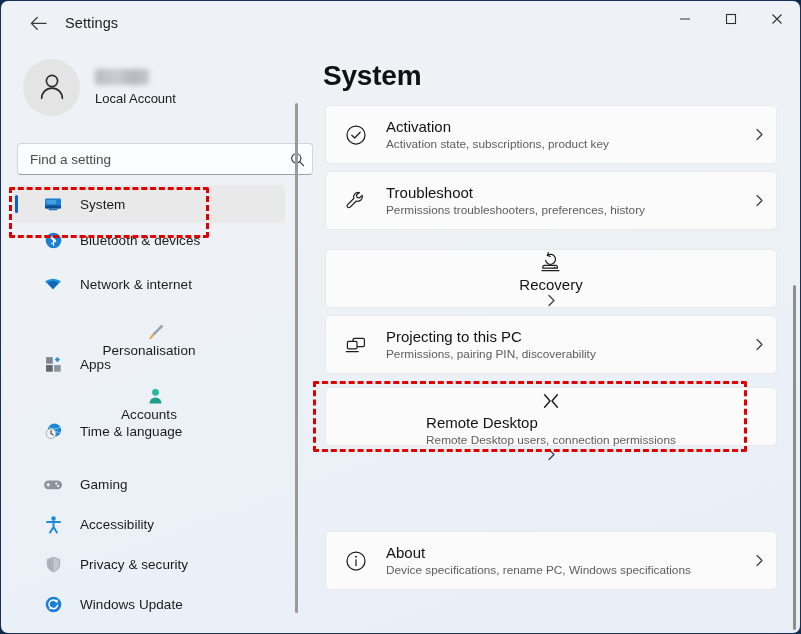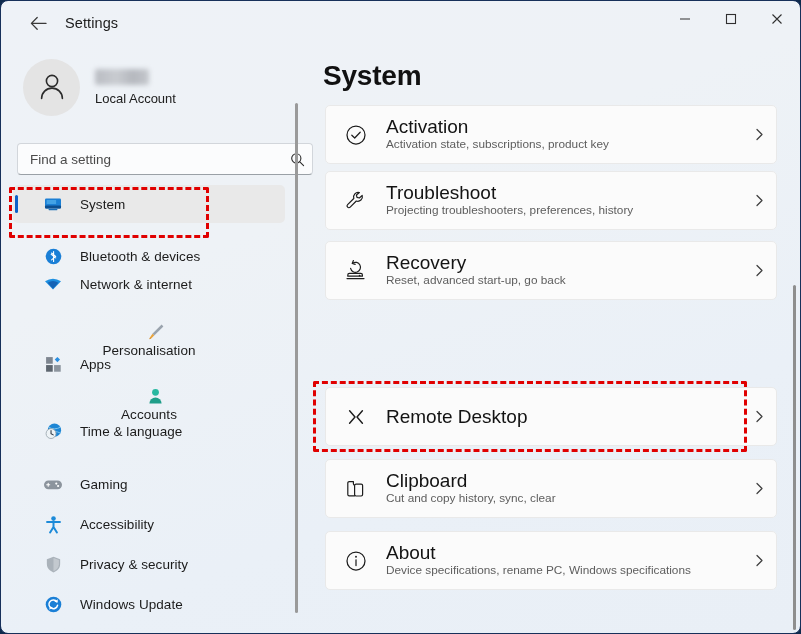--- a/index.html
+++ b/index.html
@@ -199,21 +199,21 @@
   .card-ic {
     width: 26px; height: 26px;
     margin-left: 17px;
     margin-right: 17px;
     display: flex; align-items: center; justify-content: center;
     flex: none;
     color: #1d1d1d;
   }
   .card-text { flex: 1; }
   .card-title {
-    font-size: 19px;
+    font-size: 15px;
     color: #131313;
     line-height: 17px;
   }
   .card-sub {
     font-size: 11.8px;
     color: #5d5d5d;
     line-height: 16px;
     margin-top: 1px;
   }
   .card-chev {
@@ -313,21 +313,21 @@
           <svg width="20" height="20" viewBox="0 0 20 20">
             <rect x="2" y="4.5" width="16" height="10" rx="1.2" fill="#1b7fd4"></rect>
             <rect x="2" y="11.4" width="16" height="3.1" rx="1" fill="#0d4e8f"></rect>
             <rect x="3.6" y="6" width="9.5" height="4" fill="#4aa8e8" opacity=".85"></rect>
             <rect x="5.5" y="15" width="9" height="1.2" rx=".6" fill="#1b6fb8"></rect>
           </svg>
         </div>
         <div class="nav-lbl">System</div>
       </div>
 
-      <div class="navitem" style="top:52px;">
+      <div class="navitem" style="top:36px;">
         <div class="nav-ic">
           <svg width="19" height="19" viewBox="0 0 20 20">
             <circle cx="10" cy="10" r="8.2" fill="#1a7fd6"></circle>
             <path d="M8 6.3 L12.3 9.9 L8 13.6 M10.1 4.8 V15.2 M7.6 7.8 L12.3 11.5" fill="none" stroke="#fff" stroke-width="1.15" stroke-linecap="round" stroke-linejoin="round"></path>
           </svg>
         </div>
         <div class="nav-lbl">Bluetooth &amp; devices</div>
       </div>
 
       <div class="navitem" style="top:80px;">
@@ -456,85 +456,86 @@
     </div>
 
     <div class="card" style="top:126px;">
       <div class="card-ic">
         <svg width="24" height="24" viewBox="0 0 24 24">
           <path d="M15.4 3.6 a4.6 4.6 0 0 0 -5.6 5.9 L3.6 15.6 a1.8 1.8 0 0 0 2.6 2.6 L12.3 12 a4.6 4.6 0 0 0 5.9 -5.6 L15.4 9 L13 8.4 L12.4 6 Z" fill="none" stroke="#1d1d1d" stroke-width="1.2" stroke-linejoin="round"></path>
         </svg>
       </div>
       <div class="card-text">
         <div class="card-title">Troubleshoot</div>
-        <div class="card-sub">Projecting troubleshooters, preferences, history</div>
+        <div class="card-sub">Permissions troubleshooters, preferences, history</div>
       </div>
       <div class="card-chev">
         <svg width="13" height="13" viewBox="0 0 13 13">
             <path d="M4 1.5 L9 6.5 L4 11.5" fill="none" stroke="#404040" stroke-width="1.25" stroke-linecap="round" stroke-linejoin="round"></path>
           </svg>
       </div>
     </div>
 
-    <div class="card" style="top:196px;">
+    <div class="card" style="top:204px;flex-direction:column;">
       <div class="card-ic">
         <svg width="24" height="24" viewBox="0 0 24 24">
           <path d="M8.6 4.2 A5 5 0 1 1 6.6 9.4" fill="none" stroke="#1d1d1d" stroke-width="1.2" stroke-linecap="round"></path>
           <path d="M9.4 1.6 L8.2 4.5 L11.2 5.4" fill="none" stroke="#1d1d1d" stroke-width="1.2" stroke-linecap="round" stroke-linejoin="round"></path>
           <path d="M5.4 14.4 H16.8 a1.6 1.6 0 0 1 1.6 1.6 v1.2 H3.8 v-1.2 a1.6 1.6 0 0 1 1.6 -1.6 Z" fill="none" stroke="#1d1d1d" stroke-width="1.2" stroke-linejoin="round"></path>
           <path d="M3 19.6 H20" stroke="#1d1d1d" stroke-width="1.2" stroke-linecap="round"></path>
           <circle cx="15.6" cy="16.6" r=".85" fill="#1d1d1d"></circle>
         </svg>
       </div>
       <div class="card-text">
         <div class="card-title">Recovery</div>
-        <div class="card-sub">Reset, advanced start-up, go back</div>
       </div>
       <div class="card-chev">
         <svg width="13" height="13" viewBox="0 0 13 13">
             <path d="M4 1.5 L9 6.5 L4 11.5" fill="none" stroke="#404040" stroke-width="1.25" stroke-linecap="round" stroke-linejoin="round"></path>
           </svg>
       </div>
     </div>
 
-
-    <div class="card" style="top:342px;">
+    <div class="card" style="top:270px;">
+      <div class="card-ic">
+        <svg width="24" height="24" viewBox="0 0 24 24">
+          <rect x="9" y="5.4" width="11.4" height="8.2" rx="1.3" fill="none" stroke="#1d1d1d" stroke-width="1.2"></rect>
+          <rect x="3.4" y="8.4" width="9.6" height="7.4" rx="1.3" fill="#fbfbfb" stroke="#1d1d1d" stroke-width="1.2"></rect>
+          <path d="M2.2 18.6 H14.2" stroke="#1d1d1d" stroke-width="1.2" stroke-linecap="round"></path>
+        </svg>
+      </div>
+      <div class="card-text">
+        <div class="card-title">Projecting to this PC</div>
+        <div class="card-sub">Permissions, pairing PIN, discoverability</div>
+      </div>
+      <div class="card-chev">
+        <svg width="13" height="13" viewBox="0 0 13 13">
+            <path d="M4 1.5 L9 6.5 L4 11.5" fill="none" stroke="#404040" stroke-width="1.25" stroke-linecap="round" stroke-linejoin="round"></path>
+          </svg>
+      </div>
+    </div>
+
+    <div class="card" style="top:342px;flex-direction:column;">
       <div class="card-ic">
         <svg width="24" height="24" viewBox="0 0 24 24">
           <path d="M5.6 5.8 L11 12 L5.6 18.2" fill="none" stroke="#1d1d1d" stroke-width="1.45" stroke-linecap="round" stroke-linejoin="round"></path>
           <path d="M18.4 5.8 L13 12 L18.4 18.2" fill="none" stroke="#1d1d1d" stroke-width="1.45" stroke-linecap="round" stroke-linejoin="round"></path>
         </svg>
       </div>
       <div class="card-text">
         <div class="card-title">Remote Desktop</div>
+        <div class="card-sub">Remote Desktop users, connection permissions</div>
       </div>
       <div class="card-chev">
         <svg width="13" height="13" viewBox="0 0 13 13">
             <path d="M4 1.5 L9 6.5 L4 11.5" fill="none" stroke="#404040" stroke-width="1.25" stroke-linecap="round" stroke-linejoin="round"></path>
           </svg>
       </div>
     </div>
 
-    <div class="card" style="top:414px;">
-      <div class="card-ic">
-        <svg width="24" height="24" viewBox="0 0 24 24">
-          <path d="M5.2 4.6 H9.4 v2.2 a1.3 1.3 0 0 0 1.3 1.3 h.6 v9.4 a1.4 1.4 0 0 1 -1.4 1.4 H5.2 a1.4 1.4 0 0 1 -1.4 -1.4 V6 a1.4 1.4 0 0 1 1.4 -1.4 Z" fill="none" stroke="#1d1d1d" stroke-width="1.2" stroke-linejoin="round"></path>
-          <rect x="10.6" y="7.2" width="8" height="11.8" rx="1.4" fill="#fbfbfb" stroke="#1d1d1d" stroke-width="1.2"></rect>
-        </svg>
-      </div>
-      <div class="card-text">
-        <div class="card-title">Clipboard</div>
-        <div class="card-sub">Cut and copy history, sync, clear</div>
-      </div>
-      <div class="card-chev">
-        <svg width="13" height="13" viewBox="0 0 13 13">
-            <path d="M4 1.5 L9 6.5 L4 11.5" fill="none" stroke="#404040" stroke-width="1.25" stroke-linecap="round" stroke-linejoin="round"></path>
-          </svg>
-      </div>
-    </div>
 
     <div class="card" style="top:486px;">
       <div class="card-ic">
         <svg width="24" height="24" viewBox="0 0 24 24">
           <circle cx="12" cy="12" r="9" fill="none" stroke="#1d1d1d" stroke-width="1.25"></circle>
           <circle cx="12" cy="7.8" r=".95" fill="#1d1d1d"></circle>
           <path d="M12 10.8 V16.6" stroke="#1d1d1d" stroke-width="1.25" stroke-linecap="round"></path>
         </svg>
       </div>
       <div class="card-text">

